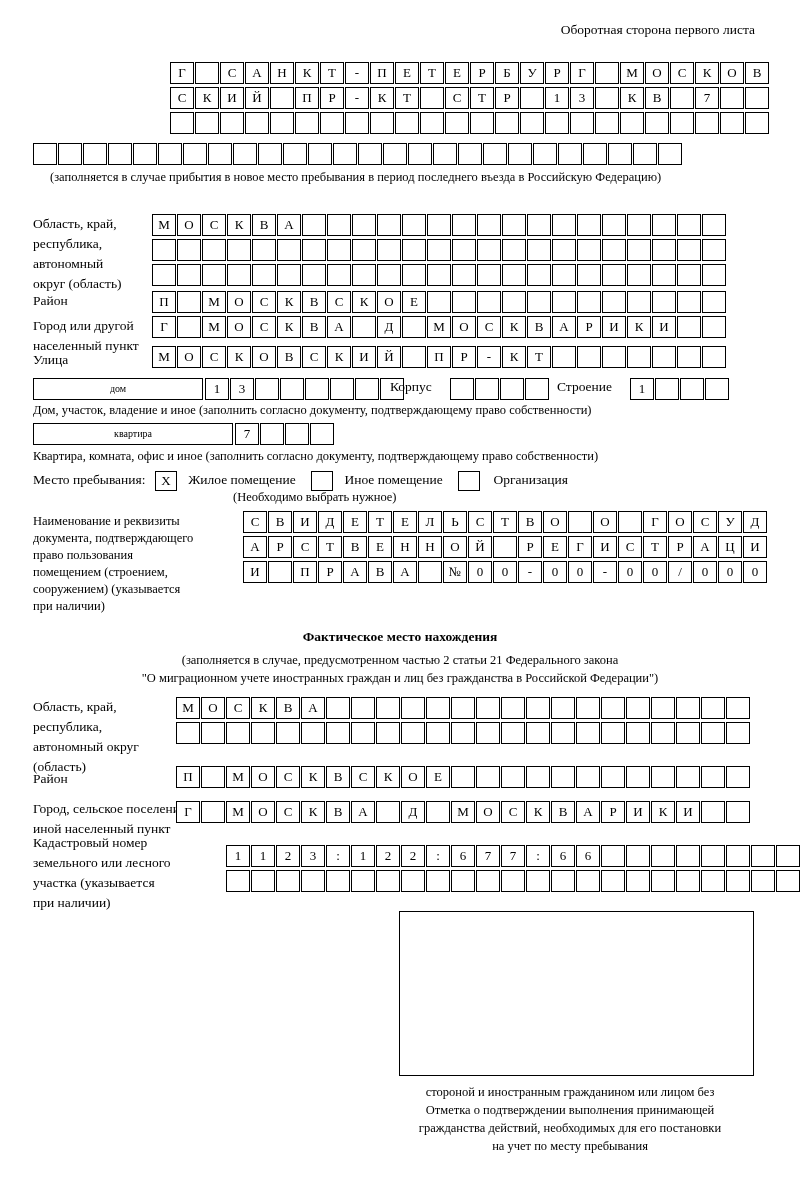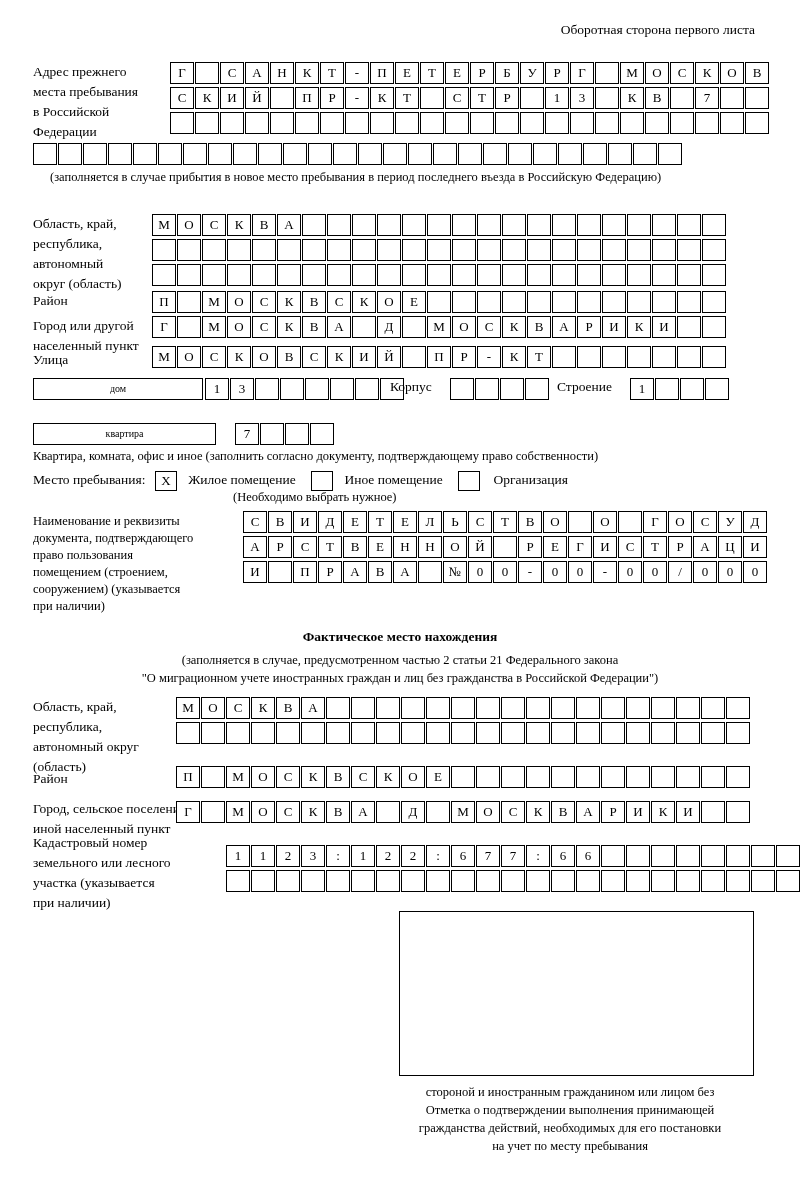--- a/index.html
+++ b/index.html
@@ -85,26 +85,20 @@
     width:380px;
   }
 </style>
 </head>
 <body>
 
 <div class="page">
 
   <div class="hdr-right">Оборотная сторона первого листа</div>
 
-  <div class="abs lbl" style="left:33px;top:62px;">
-    <div>Адрес прежнего</div>
-    <div>места пребывания</div>
-    <div>в Российской</div>
-    <div>Федерации</div>
-  </div>
 
   <div class="boxrow" id="pa-row1" style="left:170px;top:62px;">
       <div class="bx">Г</div>
       <div class="bx"></div>
       <div class="bx">С</div>
       <div class="bx">А</div>
       <div class="bx">Н</div>
       <div class="bx">К</div>
       <div class="bx">Т</div>
       <div class="bx">-</div>
@@ -394,22 +388,23 @@
       <div class="bx"></div>
     </div>
   <div class="abs lbl" style="left:557px;top:377px;">Строение</div>
   <div class="boxrow" id="s2-stroenie" style="left:630px;top:378px;">
       <div class="bx">1</div>
       <div class="bx"></div>
       <div class="bx"></div>
       <div class="bx"></div>
     </div>
 
-
-  <div class="widefield" style="left:33px;top:423px;width:183px;">квартира</div>
+  <div class="abs note-line" style="left:33px;top:403px;">Дом, участок, владение и иное (заполнить согласно документу, подтверждающему право собственности)</div>
+
+  <div class="widefield" style="left:33px;top:423px;width:200px;">квартира</div>
   <div class="boxrow" id="s2-flat" style="left:235px;top:423px;">
       <div class="bx">7</div>
       <div class="bx"></div>
       <div class="bx"></div>
       <div class="bx"></div>
     </div>
   <div class="abs note-line" style="left:33px;top:449px;">Квартира, комната, офис и иное (заполнить согласно документу, подтверждающему право собственности)</div>
 
   <div class="abs lbl" style="left:33px;top:470px;">
     <span>Место пребывания:</span>

